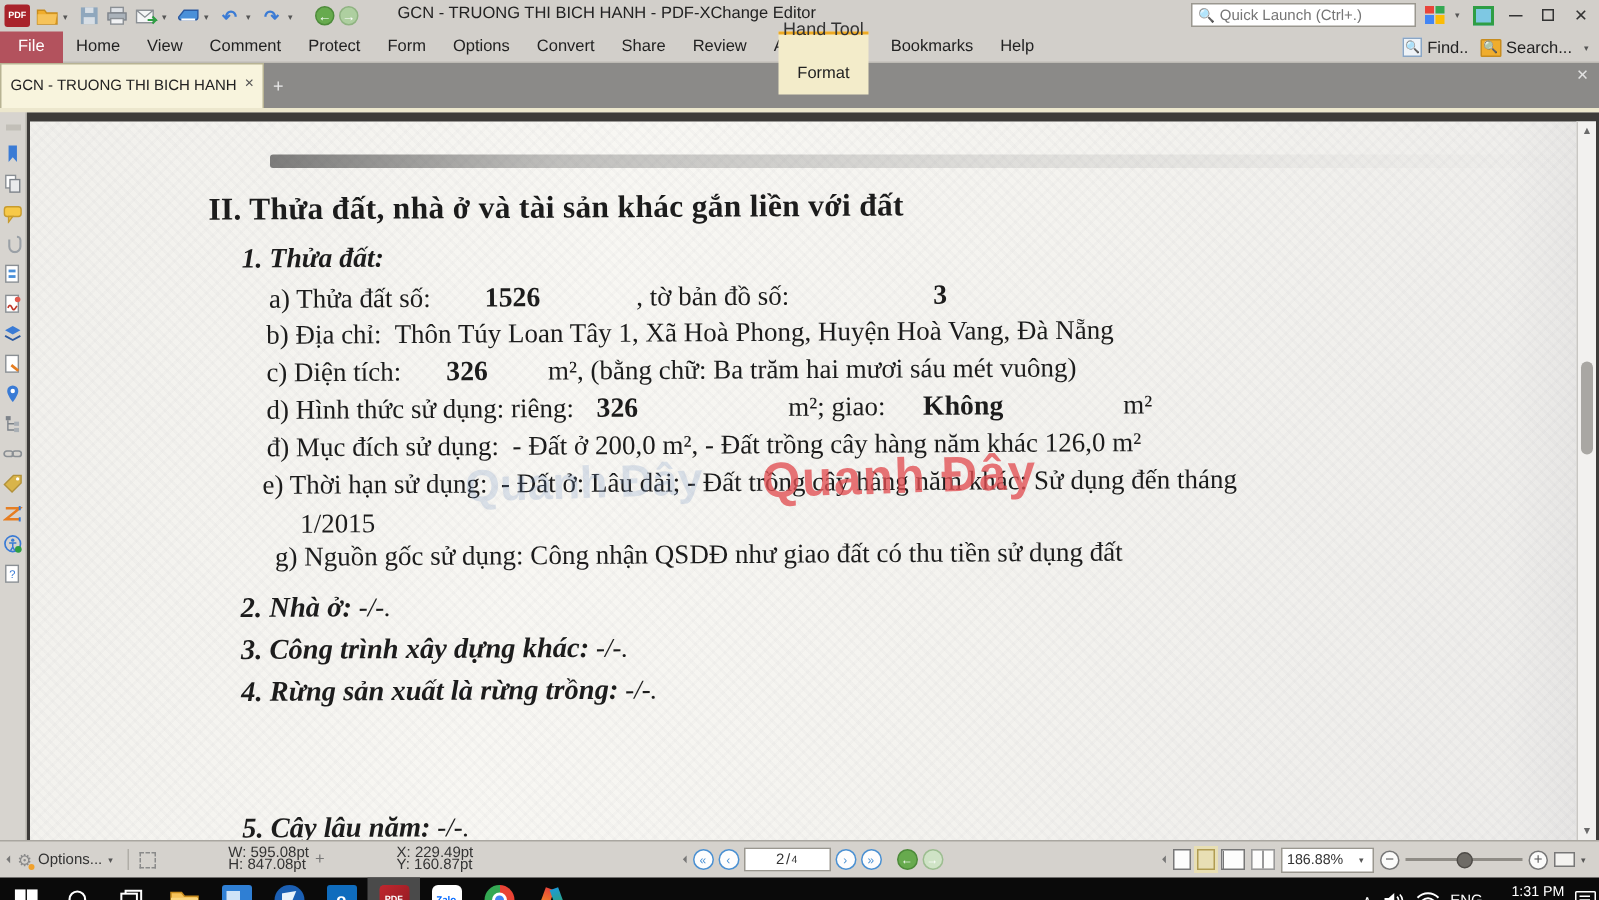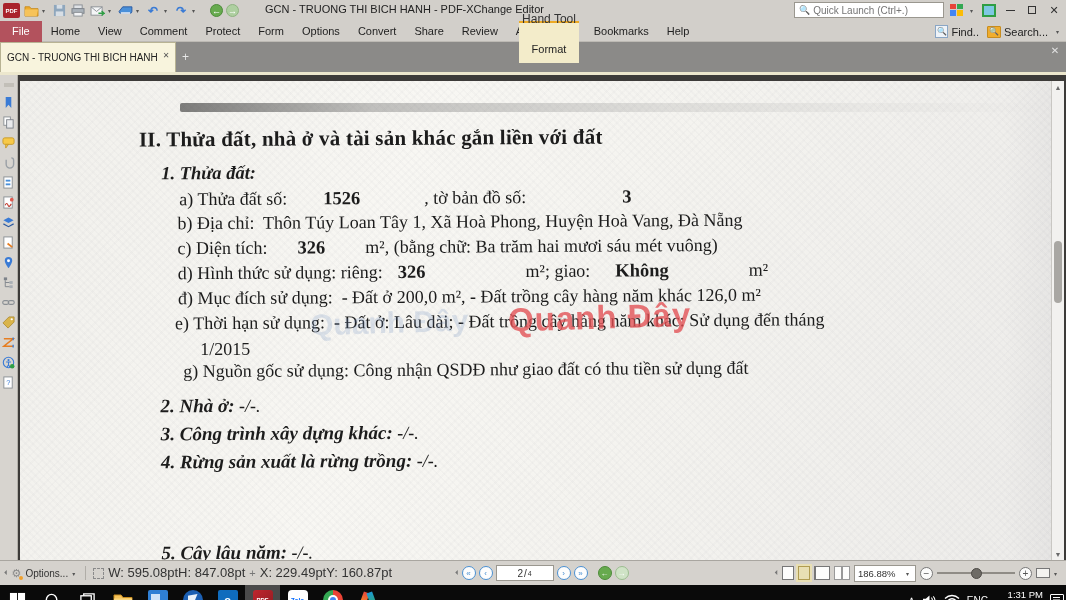--- a/index.html
+++ b/index.html
@@ -74,21 +74,21 @@
 
   .vscroll { position:absolute; right:2px; top:6px; bottom:0; width:13px; background:#f2f1ef; border-left:1px solid #c9c7c3; display:flex; flex-direction:column; align-items:center; }
   .vs-arrow { font-size:7px; color:#6a6a6a; height:12px; display:flex; align-items:center; }
   .vs-thumb { position:absolute; top:160px; left:2px; width:8px; height:62px; background:#a9a7a3; border-radius:4px; }
 
   
   .statusbar { height:25px; background:#d5d2cd; border-top:1px solid #a9a6a0; display:flex; align-items:center; position:relative; font-size:10px; color:#333; }
   .sb-left { display:flex; align-items:center; gap:4px; padding-left:4px; }
   .gear { color:#8a8a8a; font-size:11px; position:relative; }
   .gear::after { content:""; position:absolute; right:-2px; bottom:0; width:4px; height:4px; border-radius:50%; background:#f0a12d; }
-  .two-line { display:flex; font-size:13px; line-height:8.5px; color:#333; }
+  .two-line { display:flex; flex-direction:column; font-size:10px; line-height:8.5px; color:#333;margin-left:44px; }
   .sep { width:1px; height:14px; background:#b0ada7; margin:0 3px; }
   .pgframe { width:11px; height:11px; border:1px solid #8a8a8a; border-style:dashed; }
   .crosshair { color:#777; font-size:11px; }
   .sb-center { position:absolute; left:455px; display:flex; align-items:center; gap:3px; }
   .nav-circ { width:14px; height:14px; border-radius:50%; border:1px solid #4a90d2; color:#4a90d2; font-size:8px; display:inline-flex; align-items:center; justify-content:center; background:#fdfdfd; }
   .nav-circ.green { border-color:#4d8b3a; background:#67aa4e; color:#fff; }
   .nav-circ.green-dim { border-color:#9cbd90; background:#cfe3c6; color:#fff; }
   .page-box { width:58px; height:16px; background:#fff; border:1px solid #9a978f; display:flex; align-items:center; justify-content:center; font-size:10px; gap:1px; }
   .page-box sup { font-size:7px; }
   .sb-right { position:absolute; right:6px; display:flex; align-items:center; gap:4px; }

